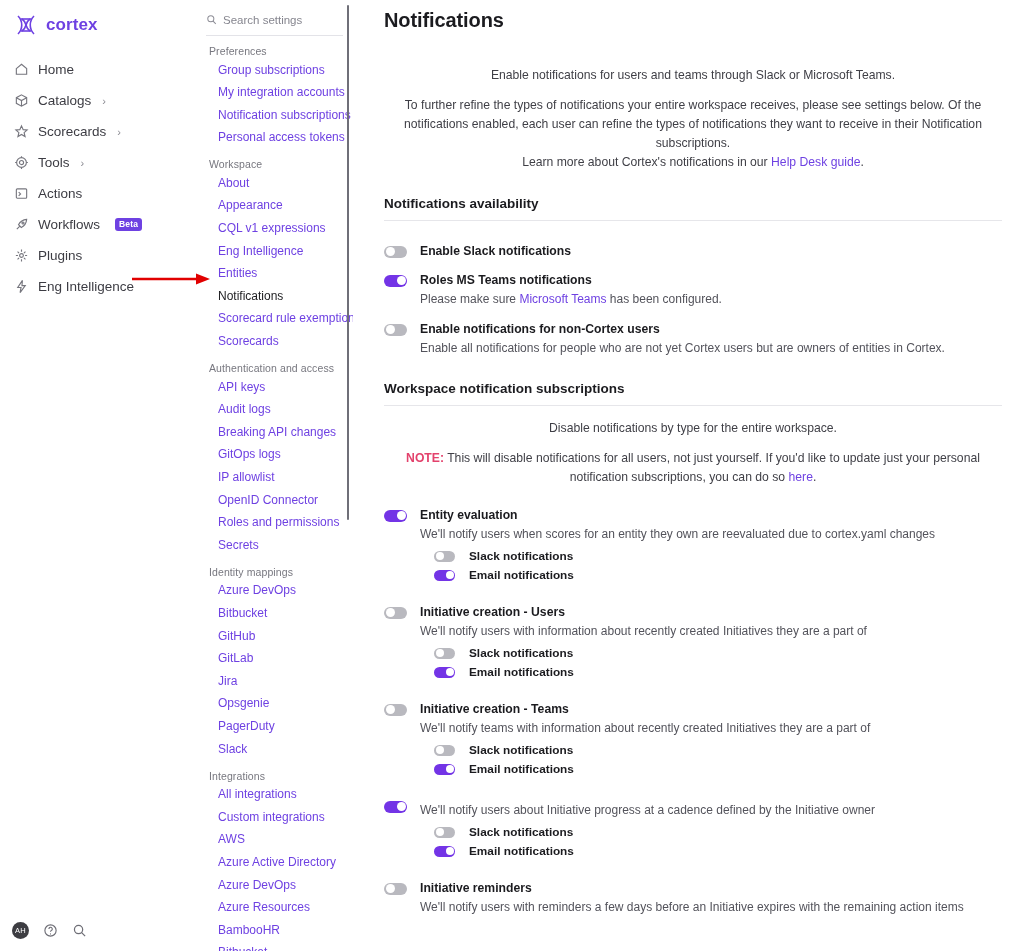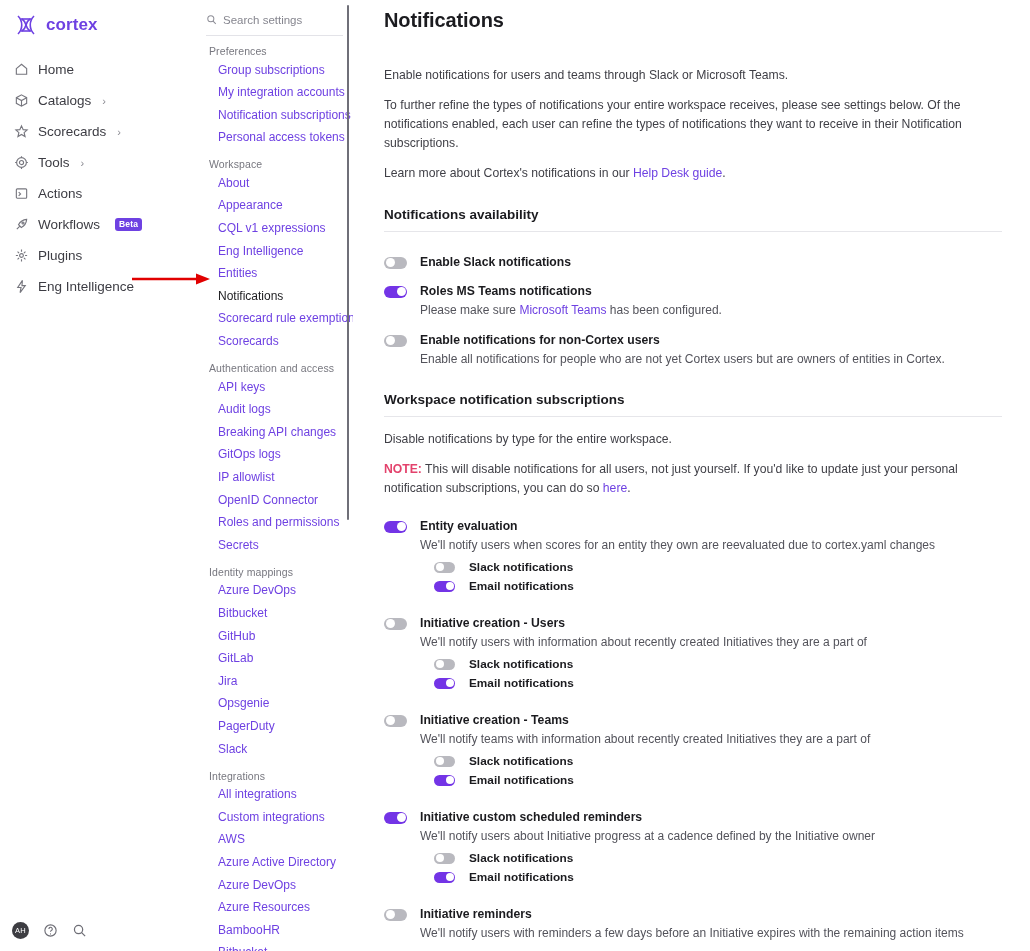--- a/index.html
+++ b/index.html
@@ -168,24 +168,25 @@
     color: #1b1b1f;
     margin: 9px 0 0 0;
     letter-spacing: -.1px;
   }
   .intro-p {
     font-size: 12.2px;
     color: #3f3f46;
     line-height: 1.55;
     margin: 0;
     max-width: 625px;
+    text-align: center;
   }
   .intro-p.first { margin-top: 34px; }
   .intro-p.second { margin-top: 11px; }
-  .intro-p.third { margin-top: 11px; }
+  .intro-p.third { }
   .inline-link { color: #6e41e2; text-decoration: none; cursor: pointer; }
 
   .section-title {
     font-size: 13.5px;
     font-weight: bold;
     color: #1b1b1f;
     margin: 24px 0 0 0;
   }
   .section-rule {
     border: 0;
@@ -576,21 +577,20 @@
           </div>
         </div>
       </div>
 
       <div class="sub-group">
         <div class="toggle-row" style="margin-bottom:0">
           <div class="toggle on">
               <span class="knob"></span>
             </div>
           <div class="toggle-texts">
-            <div class="toggle-label">Initiative custom scheduled reminders</div>
             <div class="toggle-desc">We'll notify users about Initiative progress at a cadence defined by the Initiative owner</div>
             <div class="sub-toggles">
               <div class="sub-row">
                 <div class="toggle small">
                     <span class="knob"></span>
                   </div>
                 <span class="sub-label">Slack notifications</span>
               </div>
               <div class="sub-row">
                 <div class="toggle small on">

